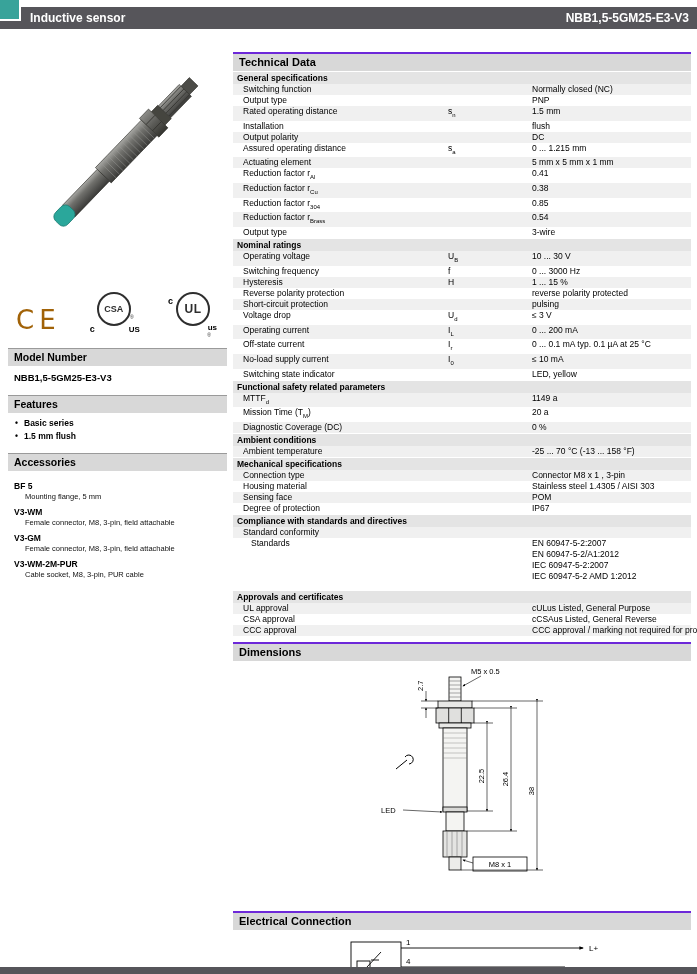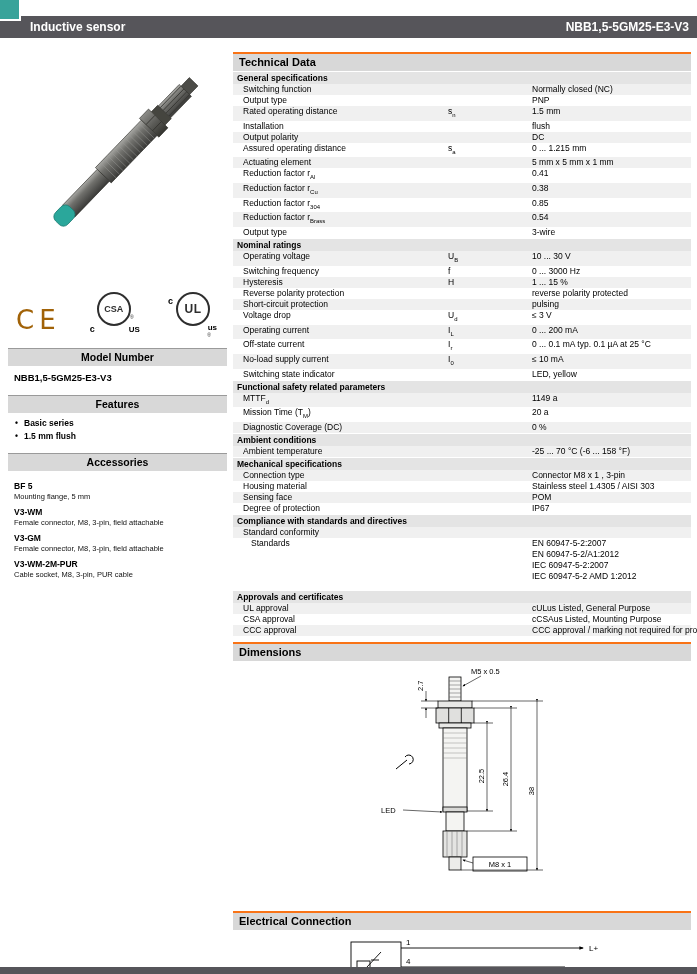--- a/index.html
+++ b/index.html
@@ -1,21 +1,21 @@
 <!DOCTYPE html>
 <html><head>
 <meta charset="utf-8">
 <style>
   * { margin:0; padding:0; box-sizing:border-box; }
   html,body { background:#fff; }
   body { font-family:"Liberation Sans", sans-serif; color:#000; }
   .page { position:relative; width:697px; height:974px; background:#fff; overflow:hidden; }
 
   
-  .topbar { position:absolute; left:0; top:16px; width:697px; height:22px; background:#56555a;
+  .topbar { position:absolute; left:0; top:7px; width:697px; height:22px; background:#56555a;
             display:flex; align-items:center; justify-content:space-between;
             padding:0 8px 0 30px; color:#fff; font-size:12px; font-weight:bold; }
   .teal-square { position:absolute; left:0; top:0; width:21px; height:21px; background:#38a39a;
                  border-right:2px solid #fff; border-bottom:2px solid #fff; z-index:2; }
 
   
   .leftcol { position:absolute; left:8px; top:30px; width:219px; }
   .photo { width:219px; height:258px; position:relative; }
   .logos { display:flex; align-items:flex-end; justify-content:space-between; padding:2px 8px 0 8px; height:52px; }
   .ce-mark { font-family:"DejaVu Sans", sans-serif; font-size:26px; color:#a16207; letter-spacing:5px; line-height:40px; }
@@ -26,32 +26,32 @@
   .ul-text { font-size:12px; font-weight:bold; color:#2e2e2e; letter-spacing:0.5px; }
   .reg { position:absolute; font-size:5px; color:#2e2e2e; }
   .csa-mark .reg { right:6px; top:22px; }
   .ul-mark .reg { right:8px; bottom:2px; }
   .mk-c { position:absolute; left:2px; bottom:6px; font-size:9px; font-weight:bold; }
   .mk-us { position:absolute; right:0px; bottom:6px; font-size:8px; font-weight:bold; }
   .ul-mark .mk-c { left:1px; top:4px; bottom:auto; }
   .ul-mark .mk-us { right:2px; bottom:8px; }
 
   .bar { background:#d8d8d8; border-top:1px solid #9a9a9a; font-weight:bold; font-size:10.5px;
-         padding:2px 6px 3px 6px; margin-top:8px;text-align:center; }
+         padding:2px 6px 3px 6px; margin-top:8px; }
   .model-value { font-weight:bold; font-size:9.5px; padding:6px 6px 4px 6px; }
   .features { padding:4px 6px 2px 6px; }
   .feature-item { font-size:8.5px; font-weight:bold; line-height:13px; padding-left:10px; position:relative; }
   .feature-item::before { content:"•"; position:absolute; left:1px; }
   .accessories { padding:4px 6px; }
   .acc-name { font-weight:bold; font-size:8.5px; margin-top:6px; line-height:11px; }
-  .acc-desc { font-size:7.5px; line-height:9px; color:#111; }
+  .acc-desc { font-size:7.5px; line-height:9px; color:#111;margin-left:11px; }
 
   
   .rightcol { position:absolute; left:233px; top:52px; width:458px; }
-  .rc-bar { background:#d8d8d8; border-top:2px solid #f97316; font-weight:bold; font-size:11px;
+  .rc-bar { background:#d8d8d8; border-top:2px solid #6d28d9; font-weight:bold; font-size:11px;
             padding:2px 6px 3px 6px; height:19px; }
   .rc-gap { height:6px; }
   .sec-header { background:#e4e4e4; font-weight:bold; font-size:8.5px; line-height:12px; padding:0 4px; margin-top:1px; }
   .t-row { display:flex; font-size:8.5px; line-height:11px; min-height:11px;gap:48px; }
   .t-row.odd { background:#f0f0f0; }
   .t-label { width:167px; padding-left:10px; flex:none; white-space:nowrap; }
   .t-label.ind { padding-left:18px; }
   .t-sym { width:28px; flex:none; }
   .t-val { flex:1; white-space:nowrap;padding-left:8px; }
   .t-row sub { font-size:70%; }
@@ -296,21 +296,21 @@
         </div>
         <div class="t-row odd">
           <span class="t-label">Diagnostic Coverage (DC)</span>
           <span class="t-sym"></span>
           <span class="t-val">0 %</span>
         </div>
         <div class="sec-header">Ambient conditions</div>
         <div class="t-row odd">
           <span class="t-label">Ambient temperature</span>
           <span class="t-sym"></span>
-          <span class="t-val">-25 ... 70 °C (-6 ... 158 °F)</span>
+          <span class="t-val">-25 ... 70 °C (-13 ... 158 °F)</span>
         </div>
         <div class="sec-header">Mechanical specifications</div>
         <div class="t-row odd">
           <span class="t-label">Connection type</span>
           <span class="t-sym"></span>
           <span class="t-val">Connector M8 x 1 , 3-pin</span>
         </div>
         <div class="t-row">
           <span class="t-label">Housing material</span>
           <span class="t-sym"></span>
@@ -340,21 +340,21 @@
         <div class="sec-gap"></div>
         <div class="sec-header">Approvals and certificates</div>
         <div class="t-row odd">
           <span class="t-label">UL approval</span>
           <span class="t-sym"></span>
           <span class="t-val">cULus Listed, General Purpose</span>
         </div>
         <div class="t-row">
           <span class="t-label">CSA approval</span>
           <span class="t-sym"></span>
-          <span class="t-val">cCSAus Listed, Mounting Purpose</span>
+          <span class="t-val">cCSAus Listed, General Reverse</span>
         </div>
         <div class="t-row odd">
           <span class="t-label">CCC approval</span>
           <span class="t-sym"></span>
           <span class="t-val">CCC approval / marking not required for products rated ≤36 V</span>
         </div>
       </div>
 
     <div class="rc-gap"></div>
     <div class="rc-bar">Dimensions</div>

